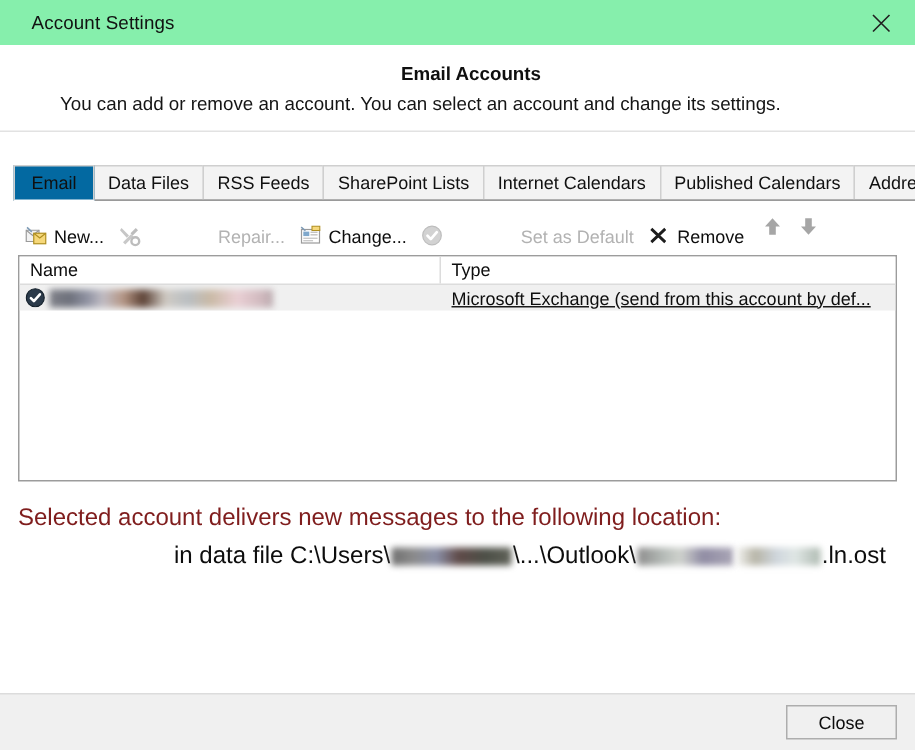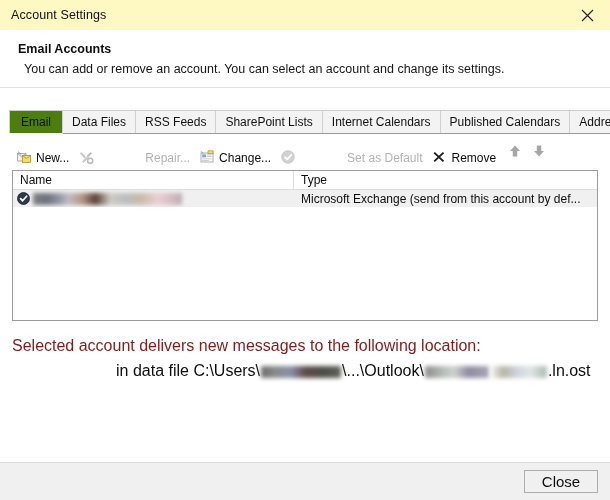--- a/index.html
+++ b/index.html
@@ -14,25 +14,25 @@
     font-family: "Liberation Sans", sans-serif;
     font-size: 12px;
     color: #1a1a1a;
     background: #ffffff;
     position: relative;
   }
 
   
   .titlebar {
     height: 30px;
-    background: #fef9c3;
+    background: #86efac;
     display: flex;
     align-items: center;
     justify-content: space-between;
-    padding: 0 0 0 11px;
+    padding: 0 0 0 21px;
     position: relative;
     text-align: right;
   }
   .titlebar-text {
     font-size: 12.5px;
     color: #111111;
     letter-spacing: 0.1px;
   }
   .close-x {
     width: 46px;
@@ -47,25 +47,26 @@
   
   .header {
     padding: 12px 0 10px 0;
     background: #ffffff;
   }
   .header-title {
     font-size: 12.5px;
     font-weight: bold;
     color: #0f0f0f;
     margin-left: 18px;
+    text-align: center;
   }
   .header-sub {
     font-size: 12.5px;
     color: #151515;
-    margin-left: 24px;
+    margin-left: 40px;
     margin-top: 6px;
   }
   .header-rule {
     height: 1px;
     background: #e2e2e2;
     margin-top: 11px;
   }
 
   
   .tabstrip {
@@ -84,21 +85,21 @@
     color: #101010;
     border: 1px solid #cfcfcf;
     border-bottom: 1px solid #9a9a9a;
     background: #f3f3f3;
     margin-right: -1px;
     position: relative;
     cursor: default;
     white-space: nowrap;
   }
   .tab.selected {
-    background: #4d7c0f;
+    background: #0369a1;
     border-bottom-color: #ffffff;
     height: 24px;
     z-index: 3;
     padding: 0 11px;
     justify-content: center;
   }
   .tabstrip-line {
     position: absolute;
     left: 0;
     right: -9px;
@@ -161,20 +162,21 @@
   }
   .lb-head .col.name { width: 281px; border-right: 1px solid #dcdcdc; }
   .lb-head .col.type { flex: 1; }
 
   .lb-row {
     display: flex;
     height: 17px;
     align-items: center;
     background: #f0f0f0;
     cursor: default;
+    text-decoration: underline;
   }
   .lb-row .cell-name {
     width: 281px;
     display: flex;
     align-items: center;
     padding-left: 4px;
     height: 17px;
     overflow: hidden;
   }
   .lb-row .cell-type {
@@ -268,21 +270,21 @@
     align-items: center;
     justify-content: flex-end;
     padding-right: 12px;
   }
   .close-btn {
     min-width: 74px;
     height: 23px;
     background: #f0f0f0;
     border: 1px solid #adadad;
     font-family: "Liberation Sans", sans-serif;
-    font-size: 15px;
+    font-size: 12px;
     color: #0d0d0d;
     cursor: default;
     display: flex;
     align-items: center;
     justify-content: center;
   }
 </style>
 </head>
 <body>
 

